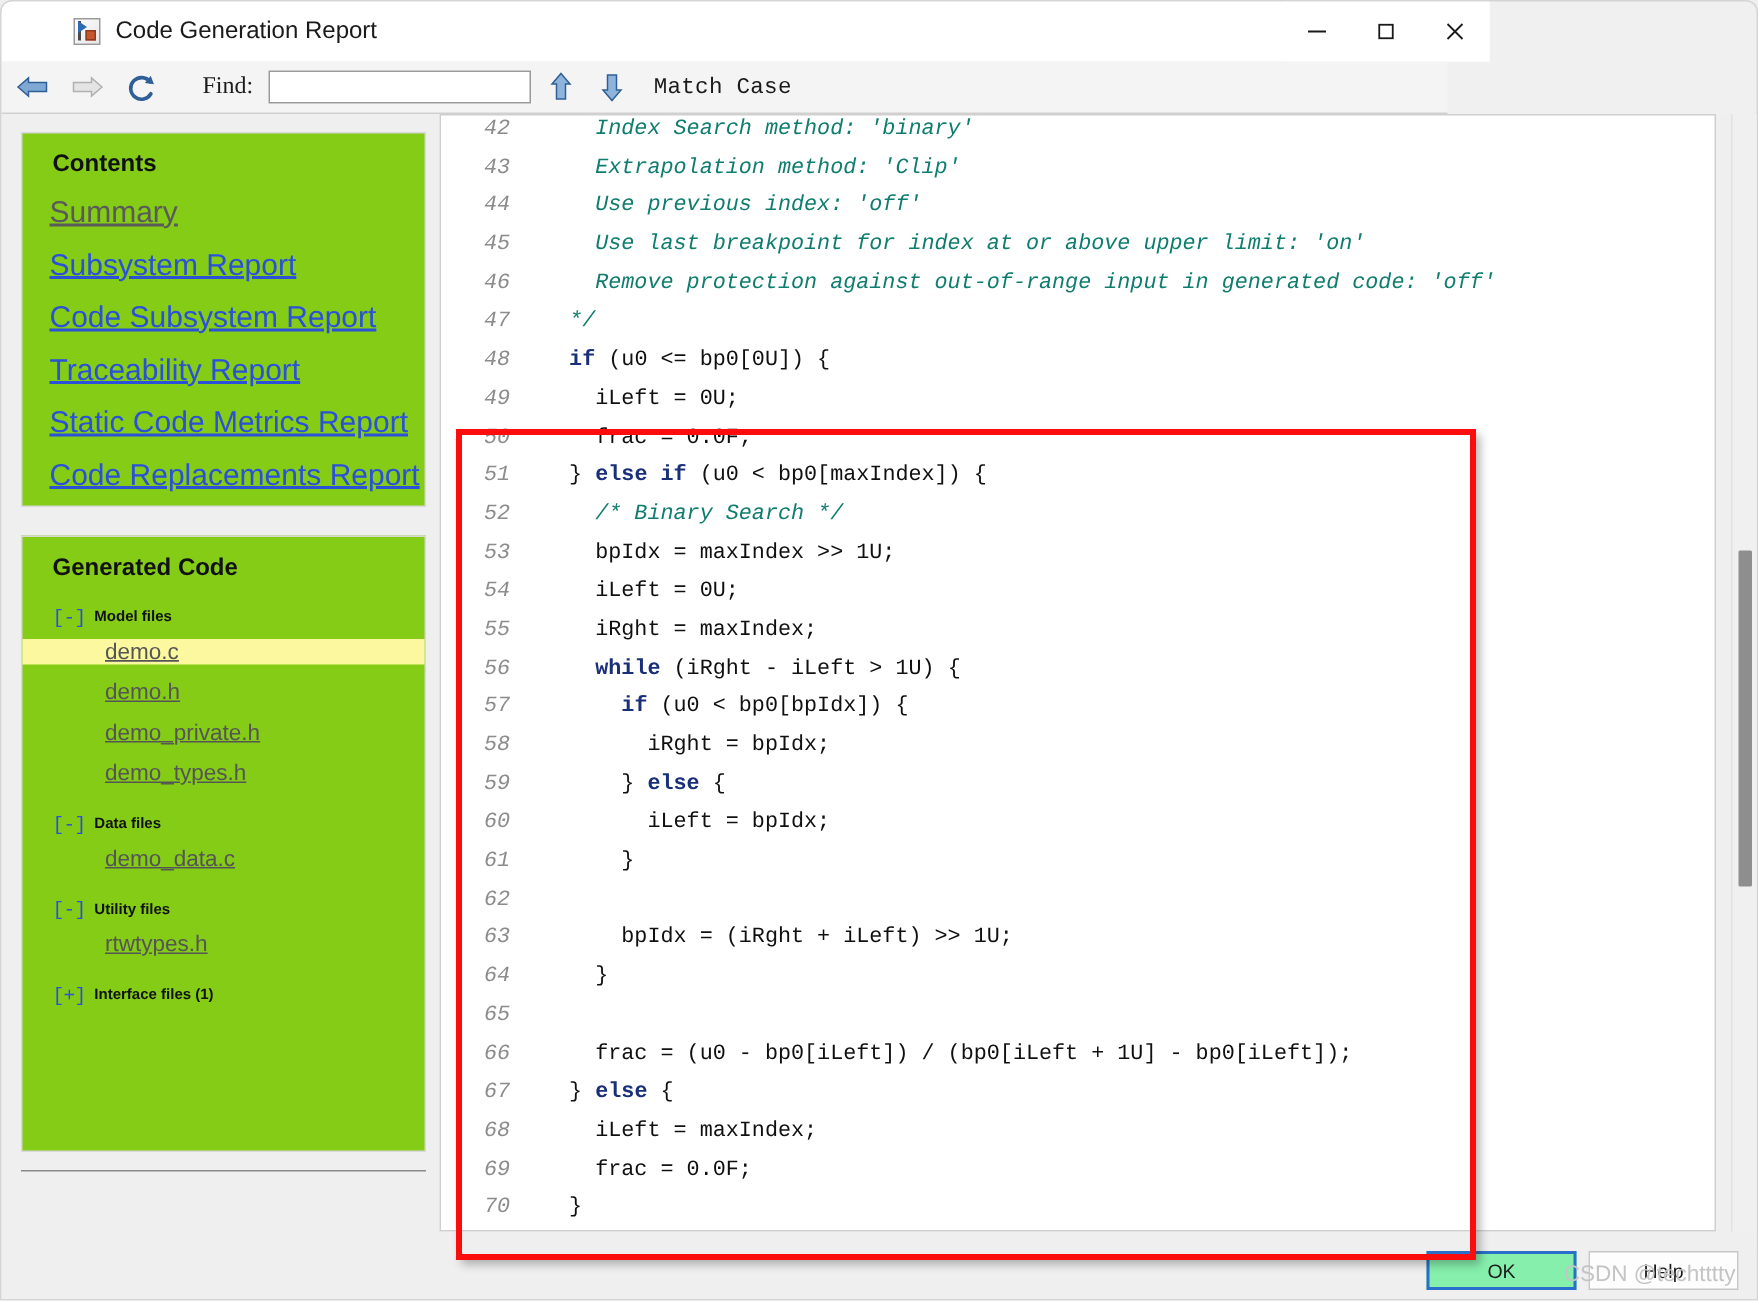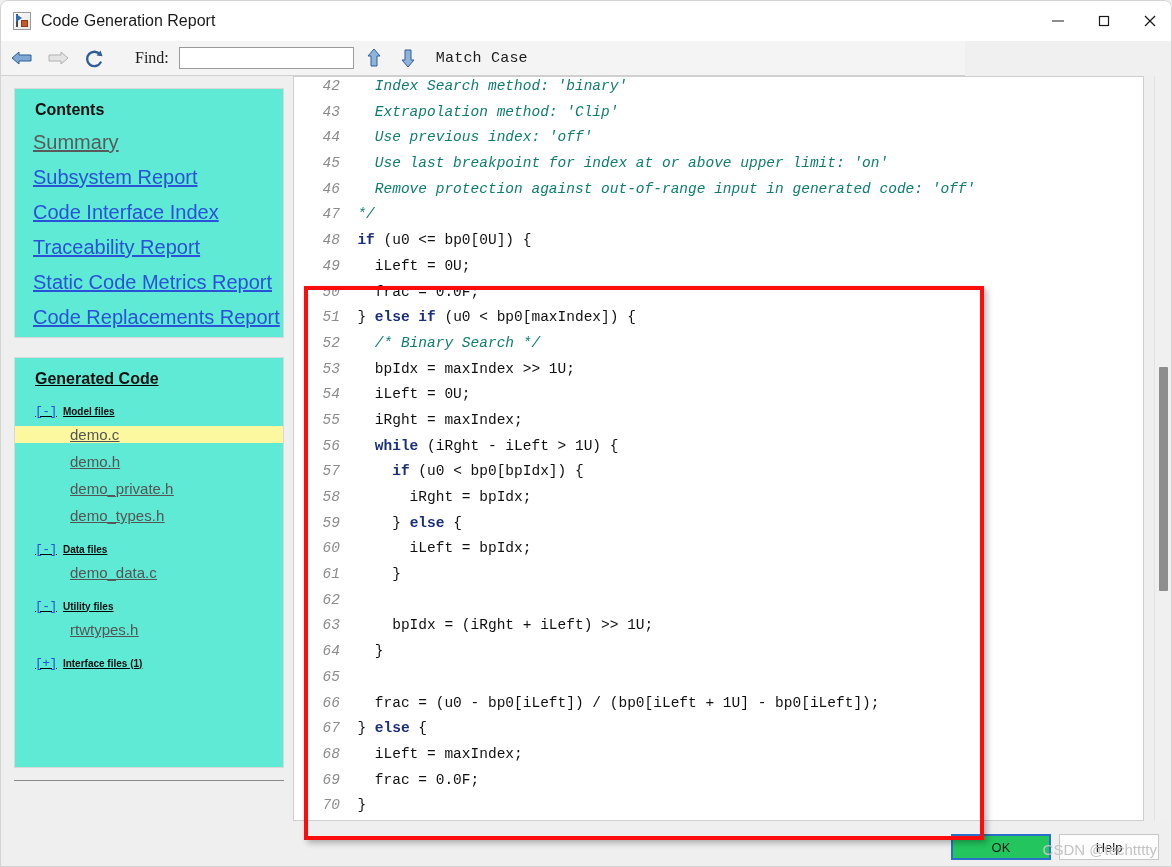--- a/index.html
+++ b/index.html
@@ -20,24 +20,25 @@
     background: #f0f0f0;
     border: 1px solid #d4d4d4;
     border-radius: 8px 8px 0 0;
     overflow: hidden;
   }
 
   
   #titlebar {
     position: absolute;
     left: 0; top: 0;
-    width: 1172px; height: 40px;
+    width: 992px; height: 40px;
     background: #ffffff;
     display: flex;
     align-items: center;
+    padding-left: 36px;
   }
   #app-icon {
     width: 18px; height: 18px;
     margin-left: 12px;
     position: relative;
     background: linear-gradient(135deg,#fdfdfd 0%, #e6e6e6 100%);
     border: 1px solid #9a9a9a;
     flex: 0 0 auto;
   }
   #app-icon .flag {
@@ -136,25 +137,25 @@
     position: absolute;
     left: 0; top: 0;
     width: 289px; height: 757px;
     background: #efefef;
     overflow: hidden;
   }
   .panel-card {
     position: absolute;
     left: 13px;
     width: 270px;
-    background: #5eead4;
+    background: #84cc16;
     border: 1px solid #d8d8d8;
   }
   #panel-contents { top: 12px; height: 250px; }
-  #panel-generated { top: 281px; height: 411px; text-decoration: underline; }
+  #panel-generated { top: 281px; height: 411px; }
 
   #sidebar-splitter {
     position: absolute;
     left: 13px; top: 704px;
     width: 270px; height: 1px;
     background: #8a8a8a;
   }
 
   .panel-heading {
     font-size: 16px;
@@ -241,20 +242,21 @@
     line-height: 25.7px;
     white-space: pre;
   }
   .cl { display: block; height: 25.7px; }
   .ln {
     display: inline-block;
     width: 46px;
     text-align: right;
     color: #8c8c8c;
     font-style: italic;
+    margin-right: 22px;
   }
   .code { color: #101010; }
   .cmt { color: #0f7d6e; font-style: italic; text-align: center; }
   .kw  { color: #1a2f7a; font-weight: bold; }
 
   
   #red-box {
     position: absolute;
     left: 303px; top: 210px;
     width: 680px; height: 554px;
@@ -298,21 +300,21 @@
     width: 100px; height: 26px;
     font-family: "Liberation Sans", sans-serif;
     font-size: 13px;
     color: #1b1b1b;
     background: #fdfdfd;
     border: 1px solid #c7c7c7;
     cursor: pointer;
   }
   .dlg-btn.default {
     border: 2px solid #2a6fc9;
-    background: #22c55e;
+    background: #86efac;
   }
   #watermark {
     position: absolute;
     right: 16px; top: 10px;
     font-family: "Liberation Sans", sans-serif;
     font-size: 15px;
     color: #c4c4c4;
     white-space: nowrap;
     pointer-events: none;
   }
@@ -392,21 +394,21 @@
 
   <div id="content">
 
     <div id="sidebar">
 
       <div class="panel-card" id="panel-contents">
         <div class="panel-heading">Contents</div>
         <div class="link-list" id="contents-links">
             <a class="sb-link visited">Summary</a>
             <a class="sb-link">Subsystem Report</a>
-            <a class="sb-link">Code Interface Index</a>
+            <a class="sb-link">Code Subsystem Report</a>
             <a class="sb-link">Traceability Report</a>
             <a class="sb-link">Static Code Metrics Report</a>
             <a class="sb-link">Code Replacements Report</a>
           </div>
       </div>
 
       <div class="panel-card" id="panel-generated">
         <div class="panel-heading">Generated Code</div>
         <div id="tree">
             <div class="tree-group">

